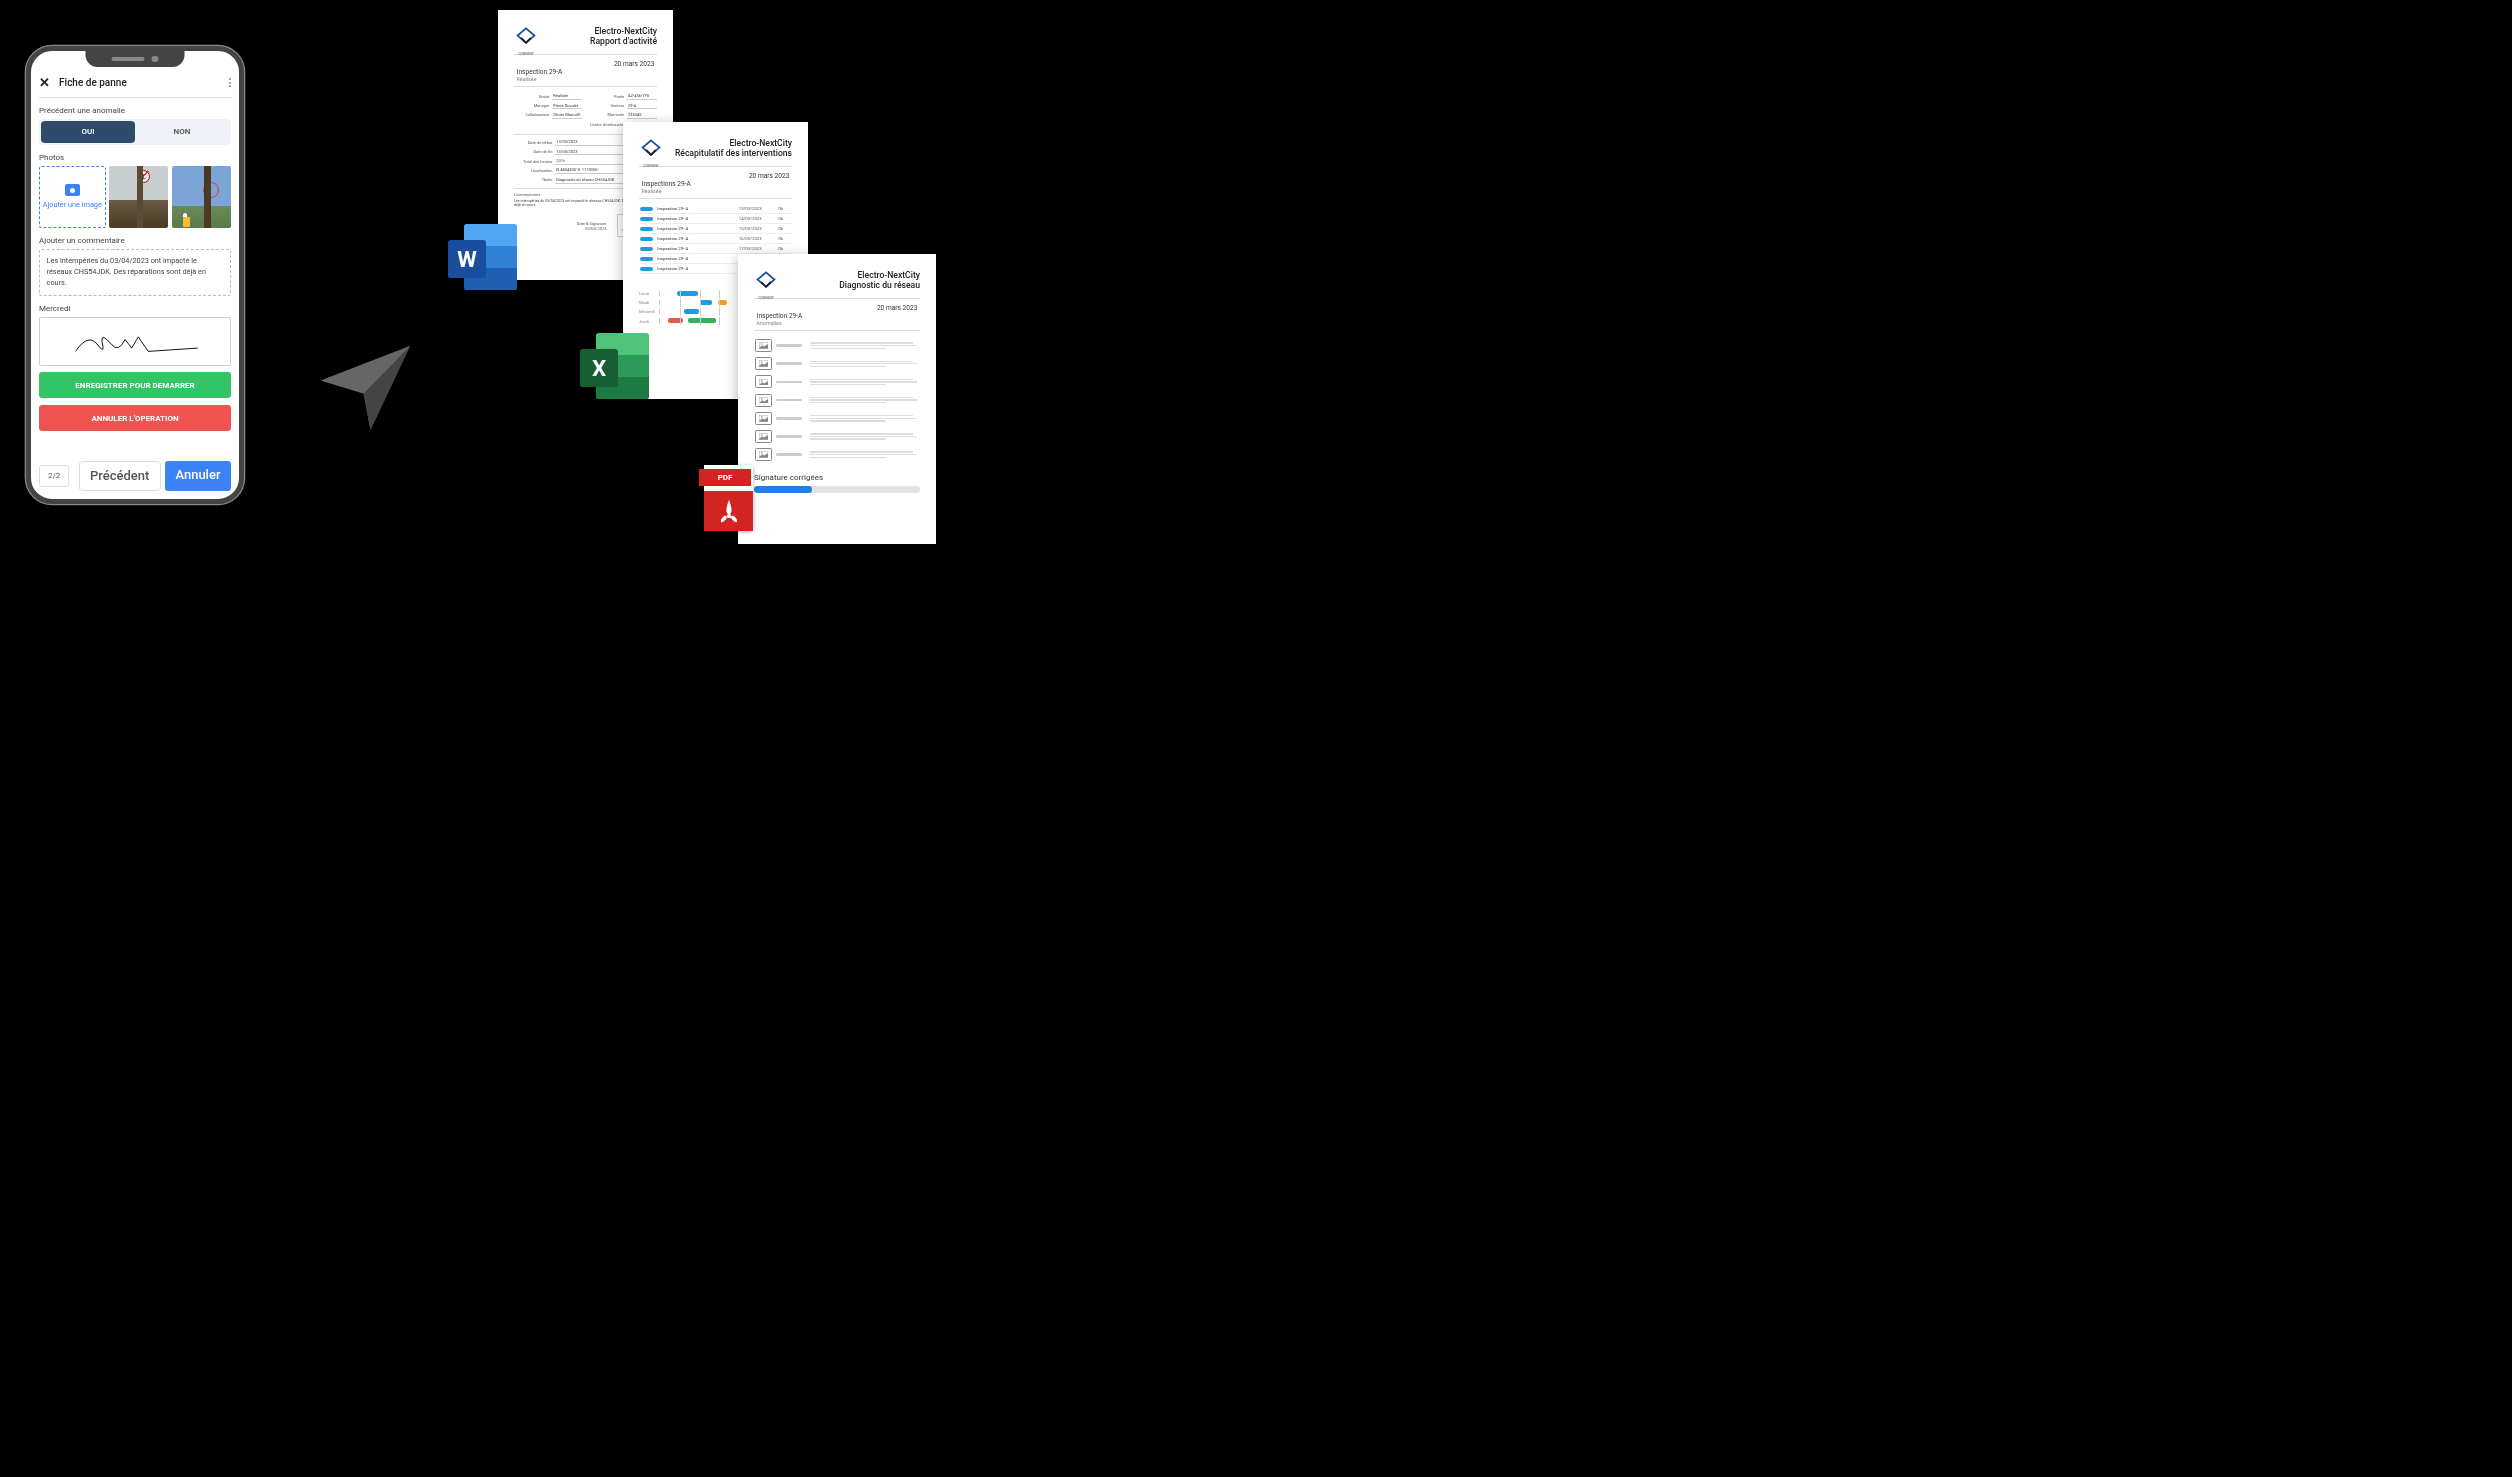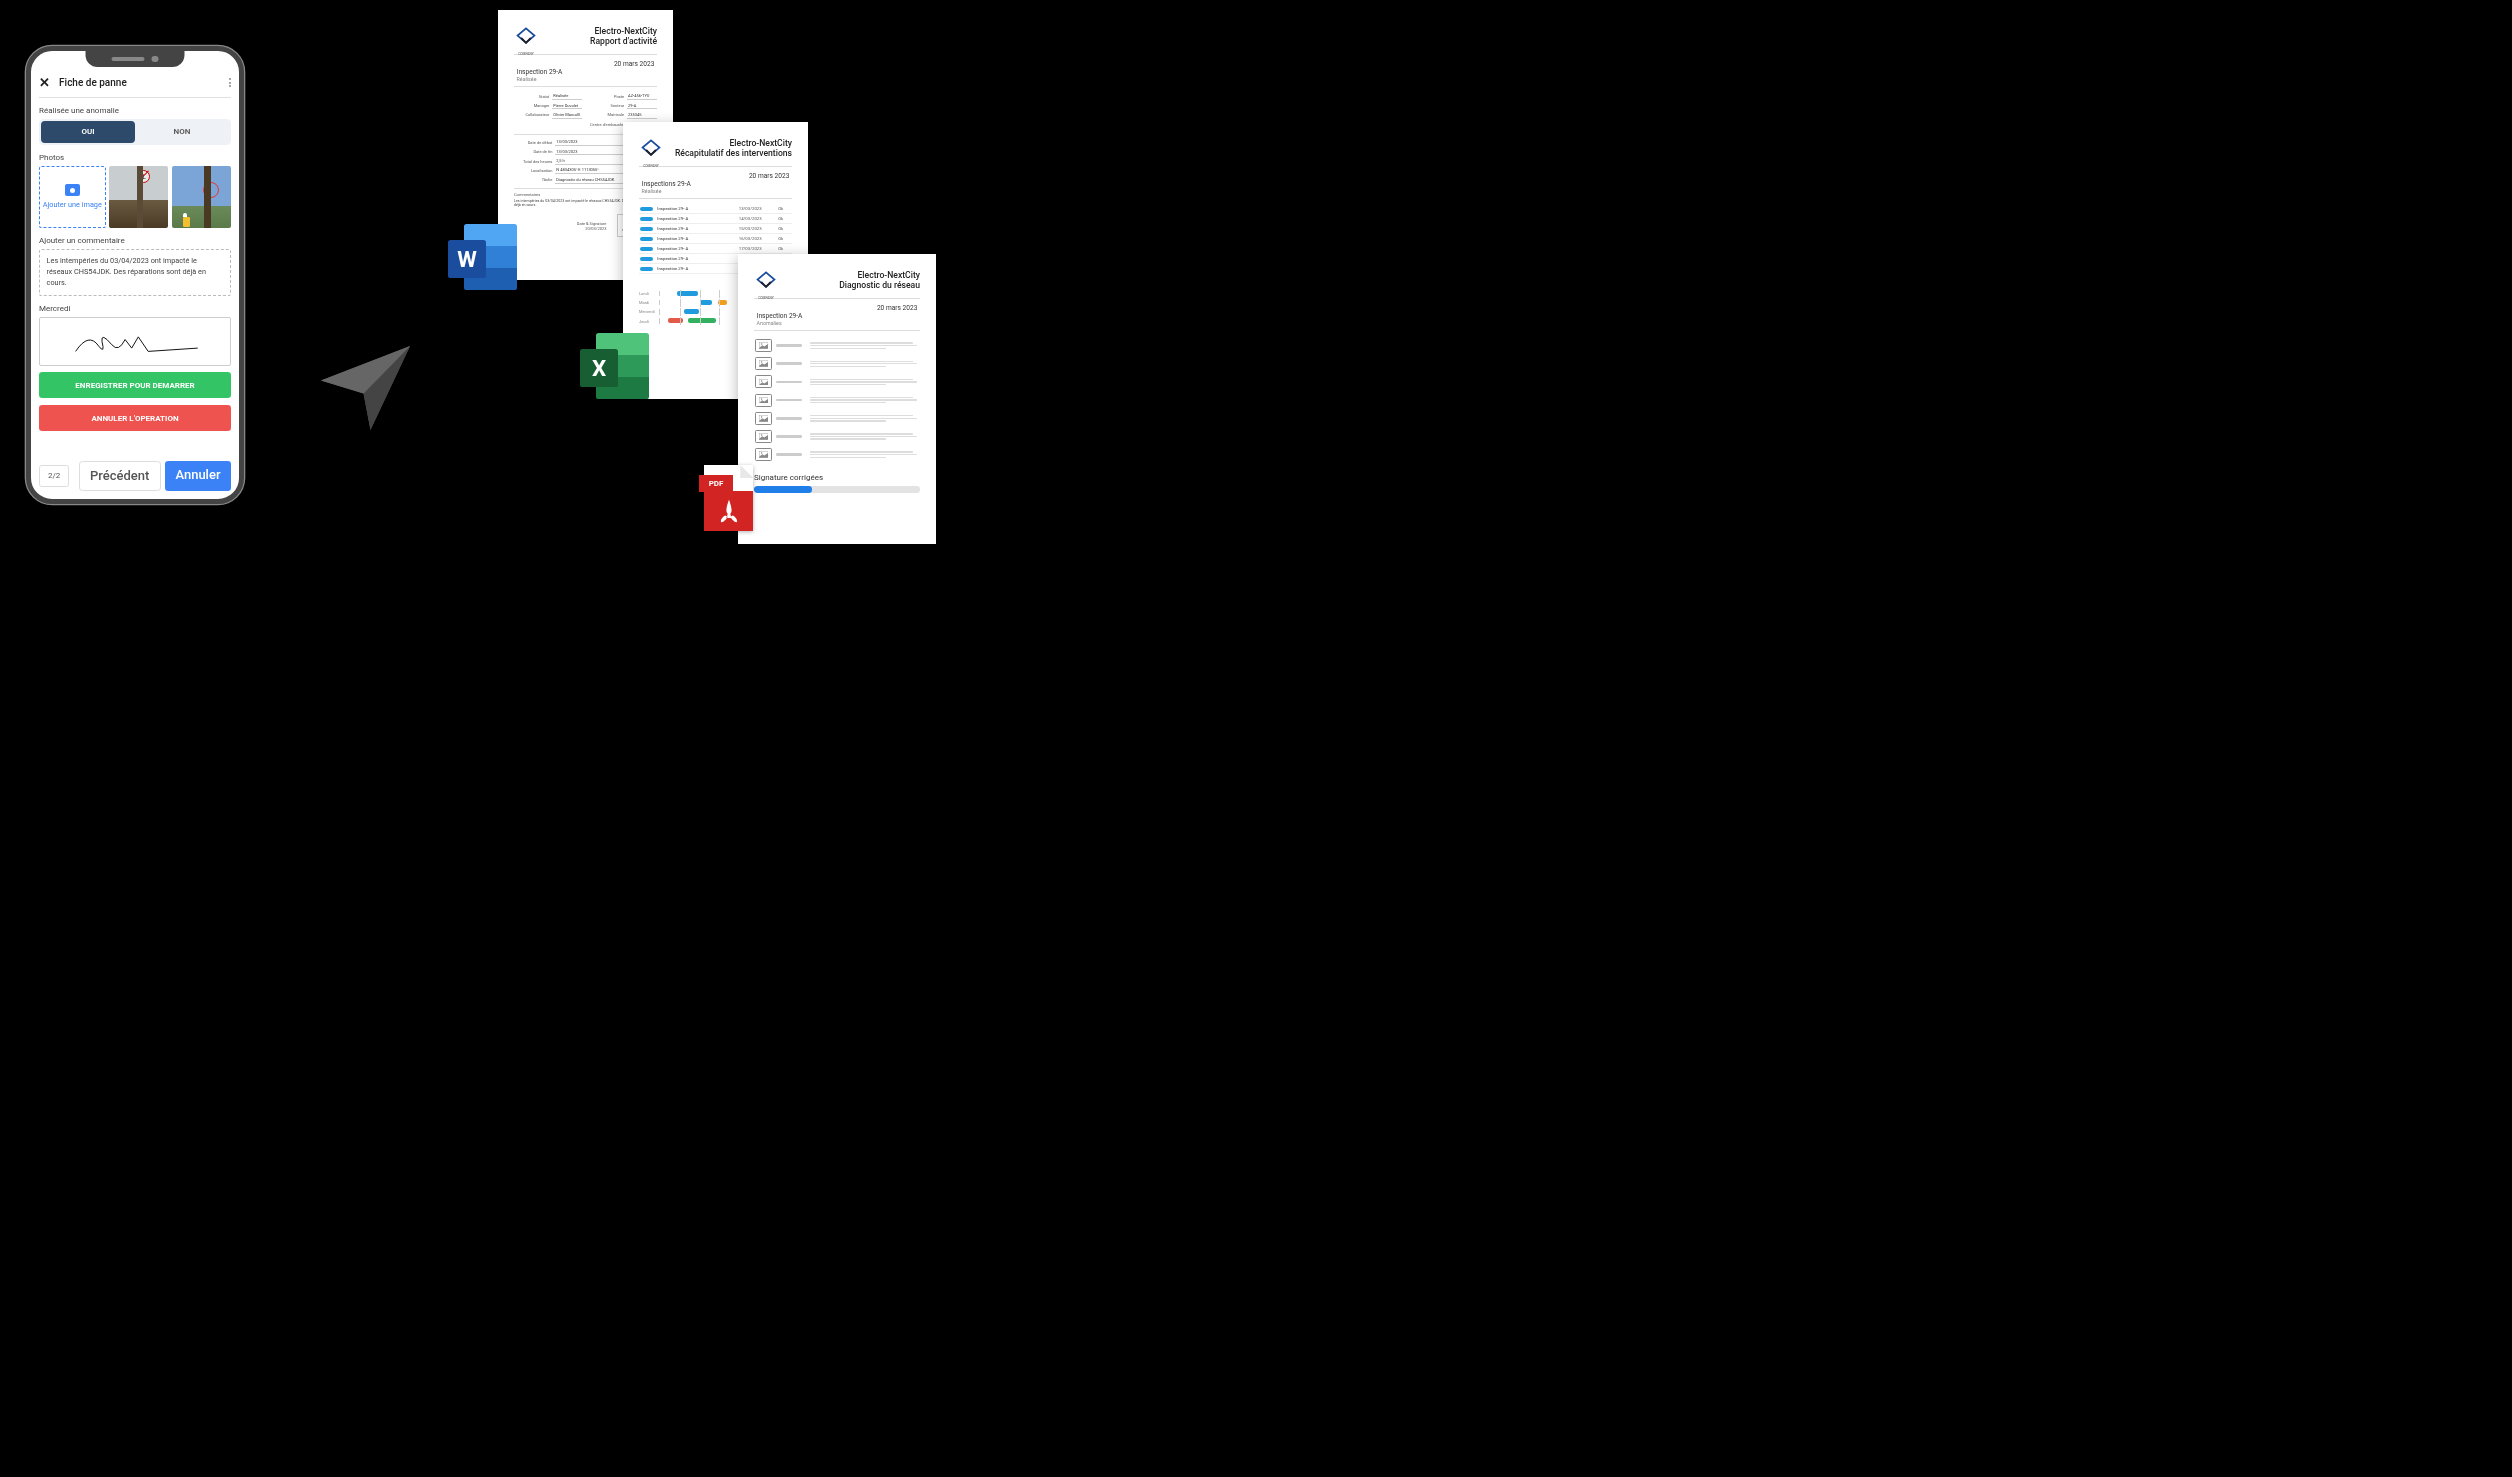--- a/index.html
+++ b/index.html
@@ -215,21 +215,21 @@
 
     .fi-back { position: absolute; top: 0; left: 16px; width: 53px; height: 66px; border-radius: 2.6px; }
     .word-icon .fi-back { background: linear-gradient(180deg,#50a6f2 0%,#50a6f2 33%,#2f80d6 33%,#2f80d6 66%,#1f5fb2 66%); }
     .excel-icon .fi-back { background: linear-gradient(180deg,#4fc37a 0%,#4fc37a 33%,#2e9a5a 33%,#2e9a5a 66%,#1d7a42 66%); }
     .fi-badge { position: absolute; top: 16px; left: 0; width: 38px; height: 38px; border-radius: 2.6px; display: flex; align-items: center; justify-content: center; color:#fff; font-size: 22.4px; font-weight: 700; }
     .word-icon .fi-badge { background: #1a4d9e; }
     .excel-icon .fi-badge { background: #175f33; }
 
     .pdf-page { position:absolute; top:0; left:5.3px; width:49px; height:66px; background:#fff; box-shadow:0 1.3px 4px rgba(0,0,0,0.3); }
     .pdf-fold { position:absolute; top:0; right:0; width:13px; height:13px; background:#e8e8e8; clip-path: polygon(0 0,100% 100%,0 100%); }
-    .pdf-band { position:absolute; top:10px; left:0; width:34px; height:17px; background:#d32424; color:#fff; font-size:8px; font-weight:700; display:flex; align-items:center; justify-content:center; }
+    .pdf-band { position:absolute; top:4px; left:0; width:52px; height:17px; background:#d32424; color:#fff; font-size:8px; font-weight:700; display:flex; align-items:center; justify-content:center; }
     .pdf-body { position:absolute; top:26px; left:5.3px; width:49px; height:40px; background:#d32424; display:flex; align-items:center; justify-content:center; }
     .pdf-body svg { width:26px; height:29px; }
   </style>
 </head>
 <body>
 
 <div class="phone">
   <div class="phone-notch">
     <span class="speaker"></span>
       <span class="camera"></span>
@@ -240,21 +240,21 @@
         <span class="close-x">✕</span>
         <span class="header-title">Fiche de panne</span>
       </div>
       <div class="dots">
           <span></span>
           <span></span>
           <span></span>
         </div>
     </div>
 
-    <div class="section-label">Réalisée une anomalie</div>
+    <div class="section-label">Précédent une anomalie</div>
     <div class="toggle-row">
       <div class="toggle-btn toggle-on">OUI</div>
       <div class="toggle-btn toggle-off">NON</div>
     </div>
 
     <div class="section-label">Photos</div>
     <div class="photos-row">
       <div class="add-image">
         <div class="cam-icon"></div>
         <span>Ajouter une image</span>

